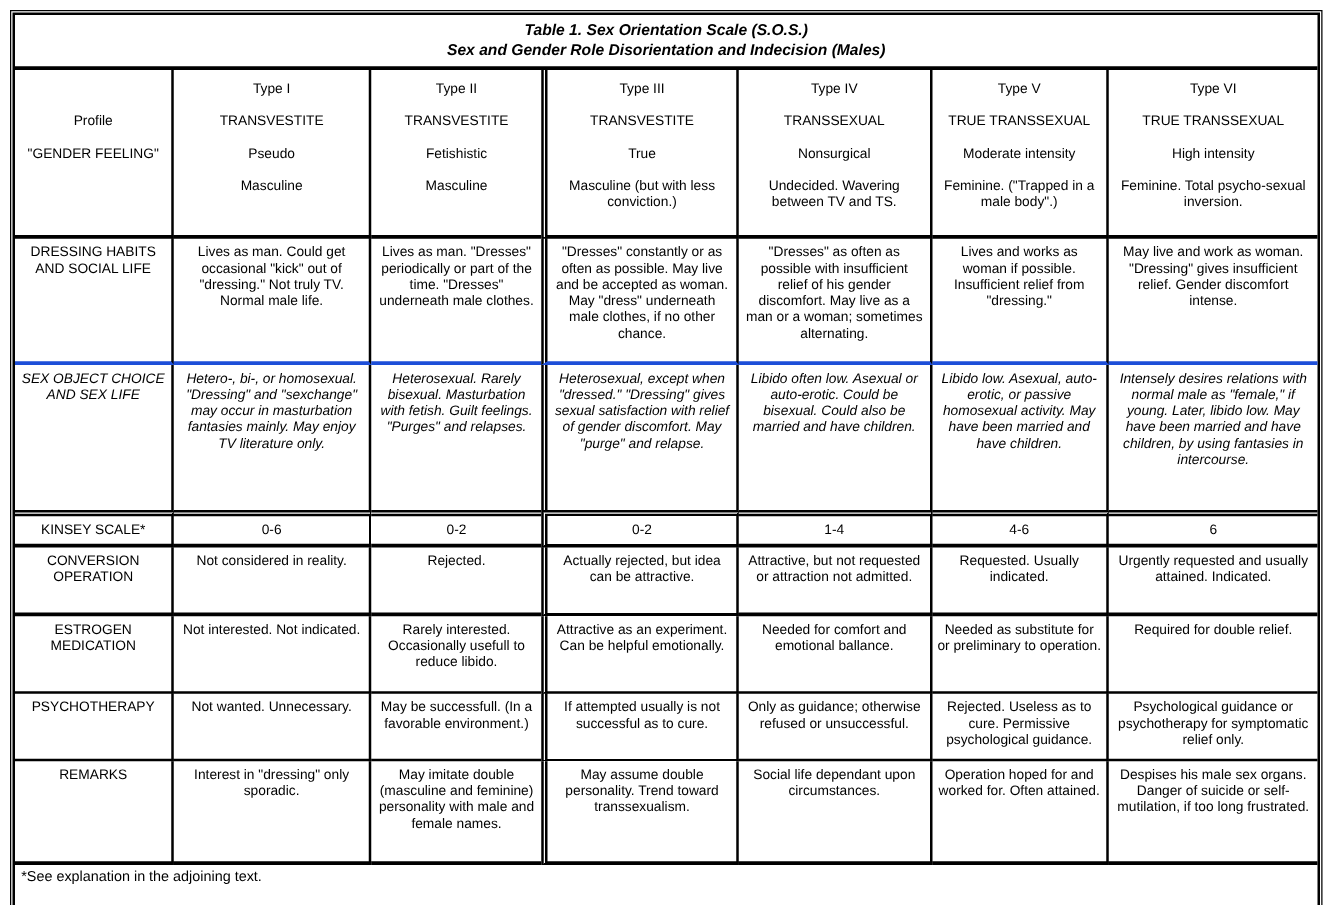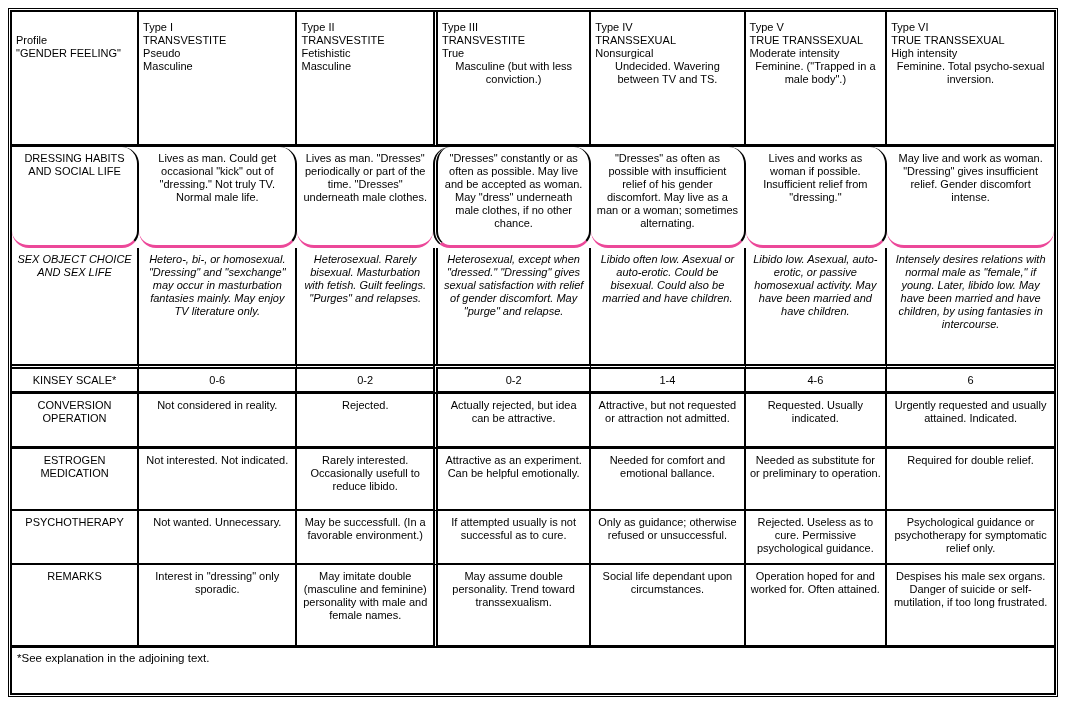--- a/index.html
+++ b/index.html
@@ -51,25 +51,25 @@
     vertical-align: middle;
     border-bottom: 2px solid #000;
     padding: 2px;
   }
   
   tr.profile-row td {
     border-bottom: 3px solid #000;
     height: 118px;
     padding-top: 9px;
   }
-  .pcol { display: flex; flex-direction: column; align-items: flex-start; }
+  .pcol { display: flex; flex-direction: column; gap: 13px; align-items: center; }
   .pcol > div { min-height: 13px; }
 
   
-  tr.row-dressing td      { border-bottom: 3px solid #ec4899; height: 88px; border-radius: 17px; }
+  tr.row-dressing td      { border-bottom: 3px solid #1d4ed8; height: 88px; }
   tr.row-sexobject td     { border-bottom: none;           height: 106px; font-style: italic; }
   tr.row-kinsey td        { border-top: 5px double #000; border-bottom: 3px solid #000;
                             height: 18px; vertical-align: middle; padding: 2px; margin-top: 28px; }
   tr.row-conversion td    { border-bottom: 3px solid #000; height: 42px; }
   tr.row-estrogen td      { border-bottom: 2px solid #000; height: 50px; }
   tr.row-psychotherapy td { border-bottom: 2px solid #000; height: 42px; }
   tr.row-remarks td       { border-bottom: 3px solid #000; height: 70px; }
 
   
   td.dblleft  { border-left: 5px double #000; }
@@ -97,20 +97,26 @@
         <col style="width:12.2%">
         <col style="width:15.2%">
         <col style="width:13.0%">
         <col style="width:15.2%">
         <col style="width:14.8%">
         <col style="width:13.6%">
         <col style="width:16.0%">
       </colgroup>
 
       <tbody>
+          <tr class="title-row">
+        <td colspan="7">
+          <div>Table 1. Sex Orientation Scale (S.O.S.)</div>
+          <div>Sex and Gender Role Disorientation and Indecision (Males)</div>
+        </td>
+      </tr>
 
 
       <tr class="profile-row">
         <td>
           <div class="pcol">
             <div></div>
             <div>Profile</div>
             <div>"GENDER FEELING"</div>
             <div></div>
           </div>

